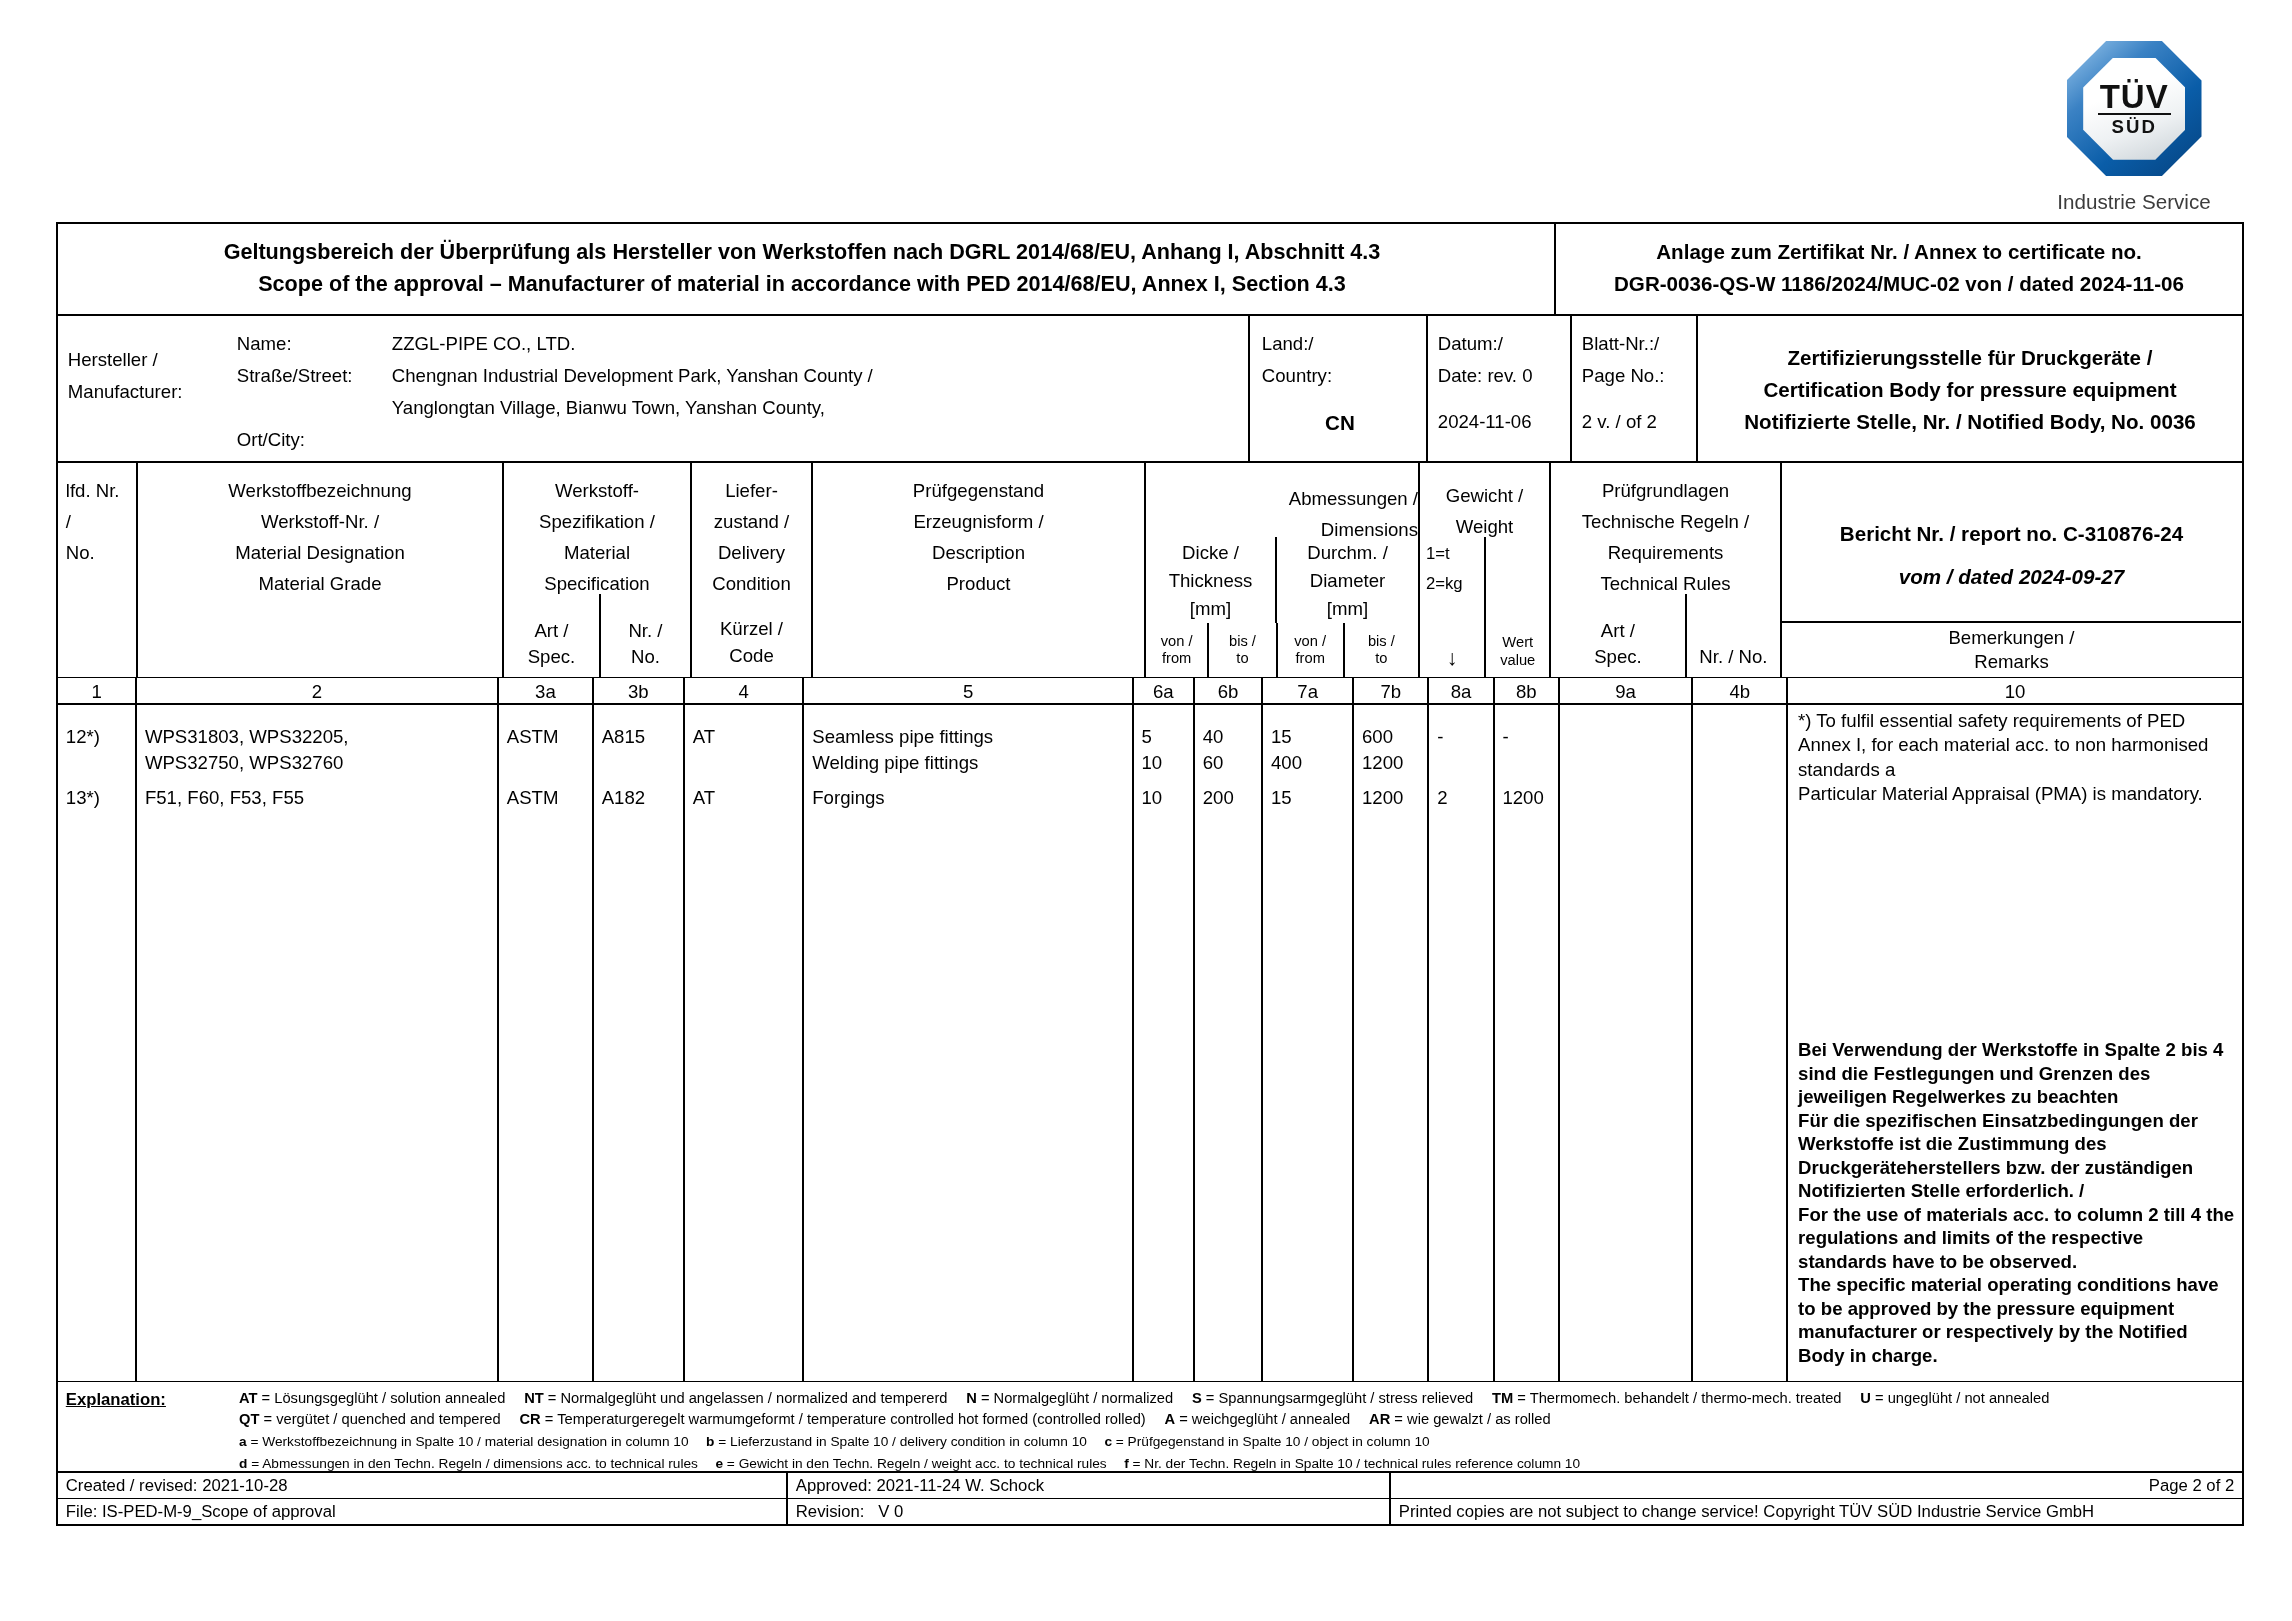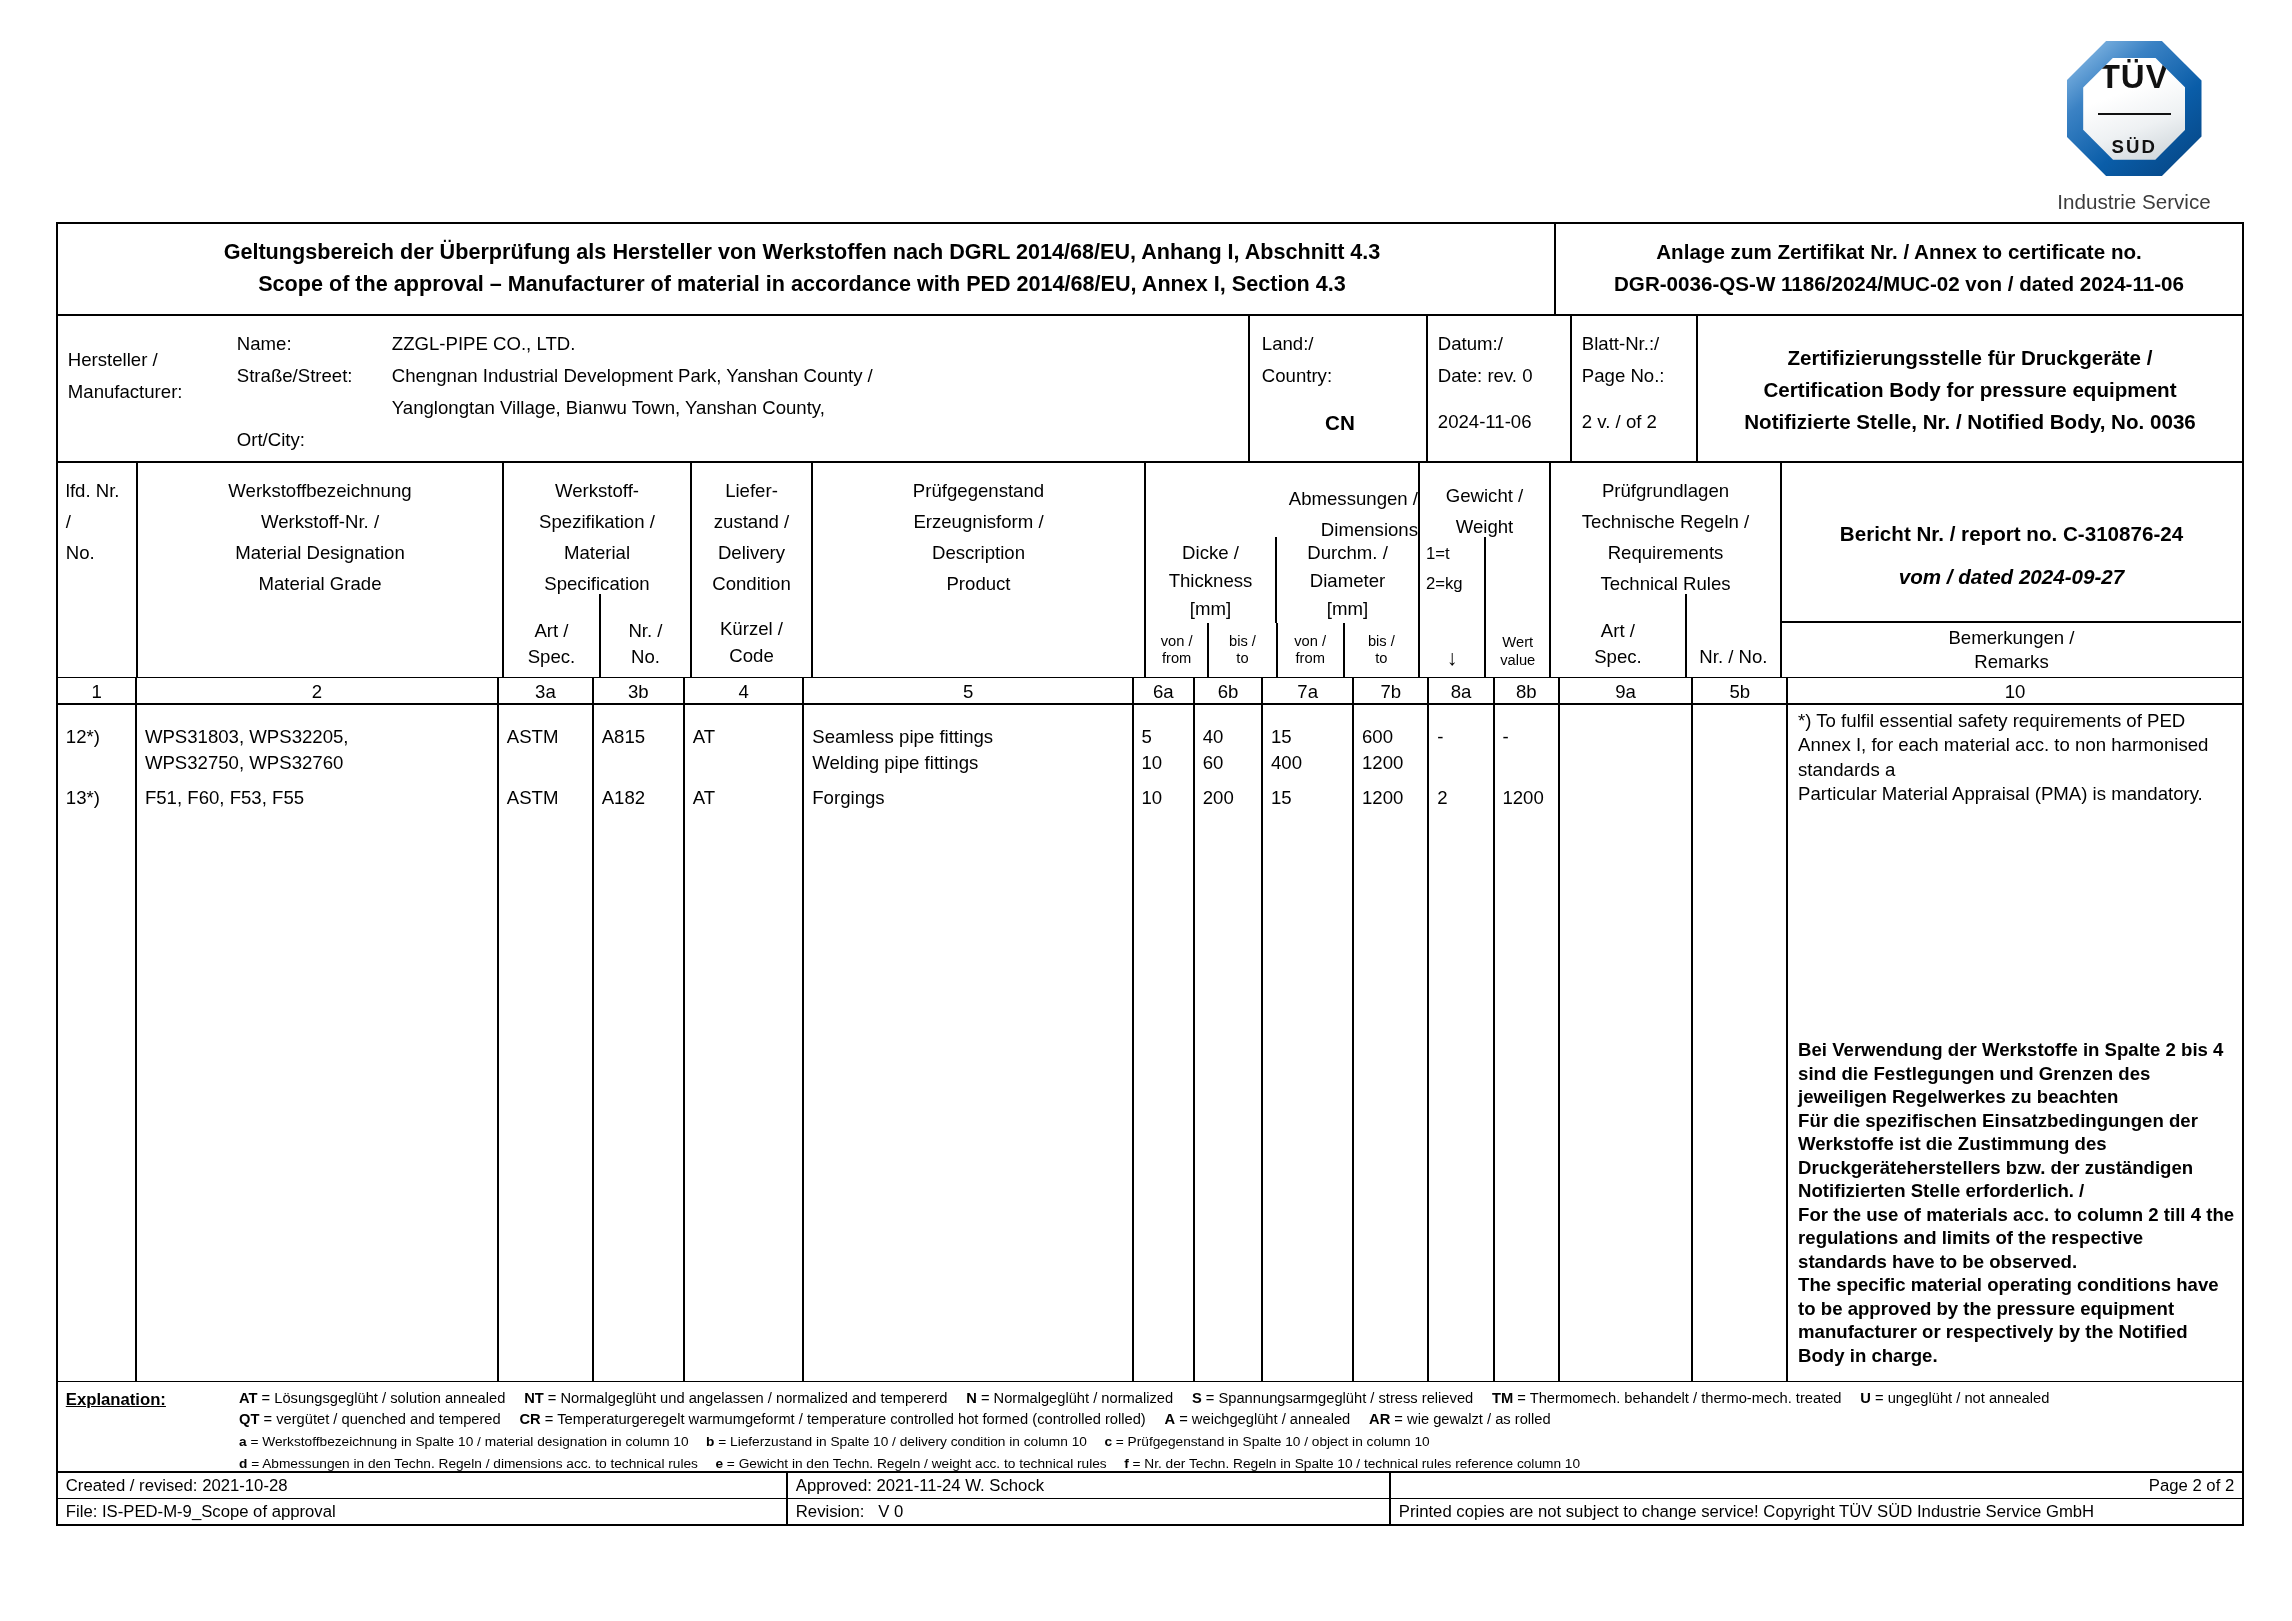--- a/index.html
+++ b/index.html
@@ -7,21 +7,21 @@
         font-family:"Liberation Sans", sans-serif;overflow:hidden;}
 
   
   .logo-wrap{position:absolute;left:2053px;top:41px;width:162px;text-align:center;}
   .oct{position:relative;width:135px;height:135px;margin:0 auto;
        clip-path:polygon(29.3% 0%,70.7% 0%,100% 29.3%,100% 70.7%,70.7% 100%,29.3% 100%,0% 70.7%,0% 29.3%);
        background:linear-gradient(140deg,#9cc9ee 0%,#3b82c4 30%,#0a5da8 62%,#05427f 100%);}
   .oct-in{position:absolute;left:16.7px;top:16.7px;width:102px;height:102px;
        clip-path:polygon(29.3% 0%,70.7% 0%,100% 29.3%,100% 70.7%,70.7% 100%,29.3% 100%,0% 70.7%,0% 29.3%);
        background:linear-gradient(160deg,#ffffff 35%,#eef1f3 65%,#c9d1d6 100%);
-       display:flex;flex-direction:column;align-items:center;justify-content:center;gap:20px;}
+       display:flex;flex-direction:column;align-items:center;justify-content:center;}
   .oct-tuv{font-weight:bold;font-size:33px;line-height:31px;letter-spacing:1px;color:#111;}
   .oct-rule{width:73px;height:2.9px;background:#111;margin:1px 0 2.9px 0;}
   .oct-sud{font-weight:bold;font-size:18.6px;line-height:18.6px;letter-spacing:2px;color:#111;}
   .logo-caption{margin-top:13.7px;font-size:20.6px;color:#3c3c3c;}
 
   
   .doc{position:absolute;left:56px;top:222px;width:2184px;border:2.9px solid #000;}
   .doc *{box-sizing:border-box;}
   .band{display:flex;width:100%;gap:8px;}
   .bl{border-left:2px solid #000;}
@@ -281,21 +281,21 @@
       <div class="w94 bl">3b</div>
       <div class="w123 bl">4</div>
       <div class="w340 bl">5</div>
       <div class="w63 bl">6a</div>
       <div class="w70 bl">6b</div>
       <div class="w69 bl">7a</div>
       <div class="w78 bl">7b</div>
       <div class="w67 bl">8a</div>
       <div class="w67 bl">8b</div>
       <div class="w138 bl">9a</div>
-      <div class="w98 bl">5b</div>
+      <div class="w98 bl">4b</div>
       <div class="w470 bl">10</div>
     </div>
 
     <div class="tbody">
       <div class="tb-col w80">
         <div class="rb r1">12*)</div>
         <div class="rb r2">13*)</div>
       </div>
       <div class="tb-col w373 bl">
         <div class="rb r1">WPS31803, WPS32205,

